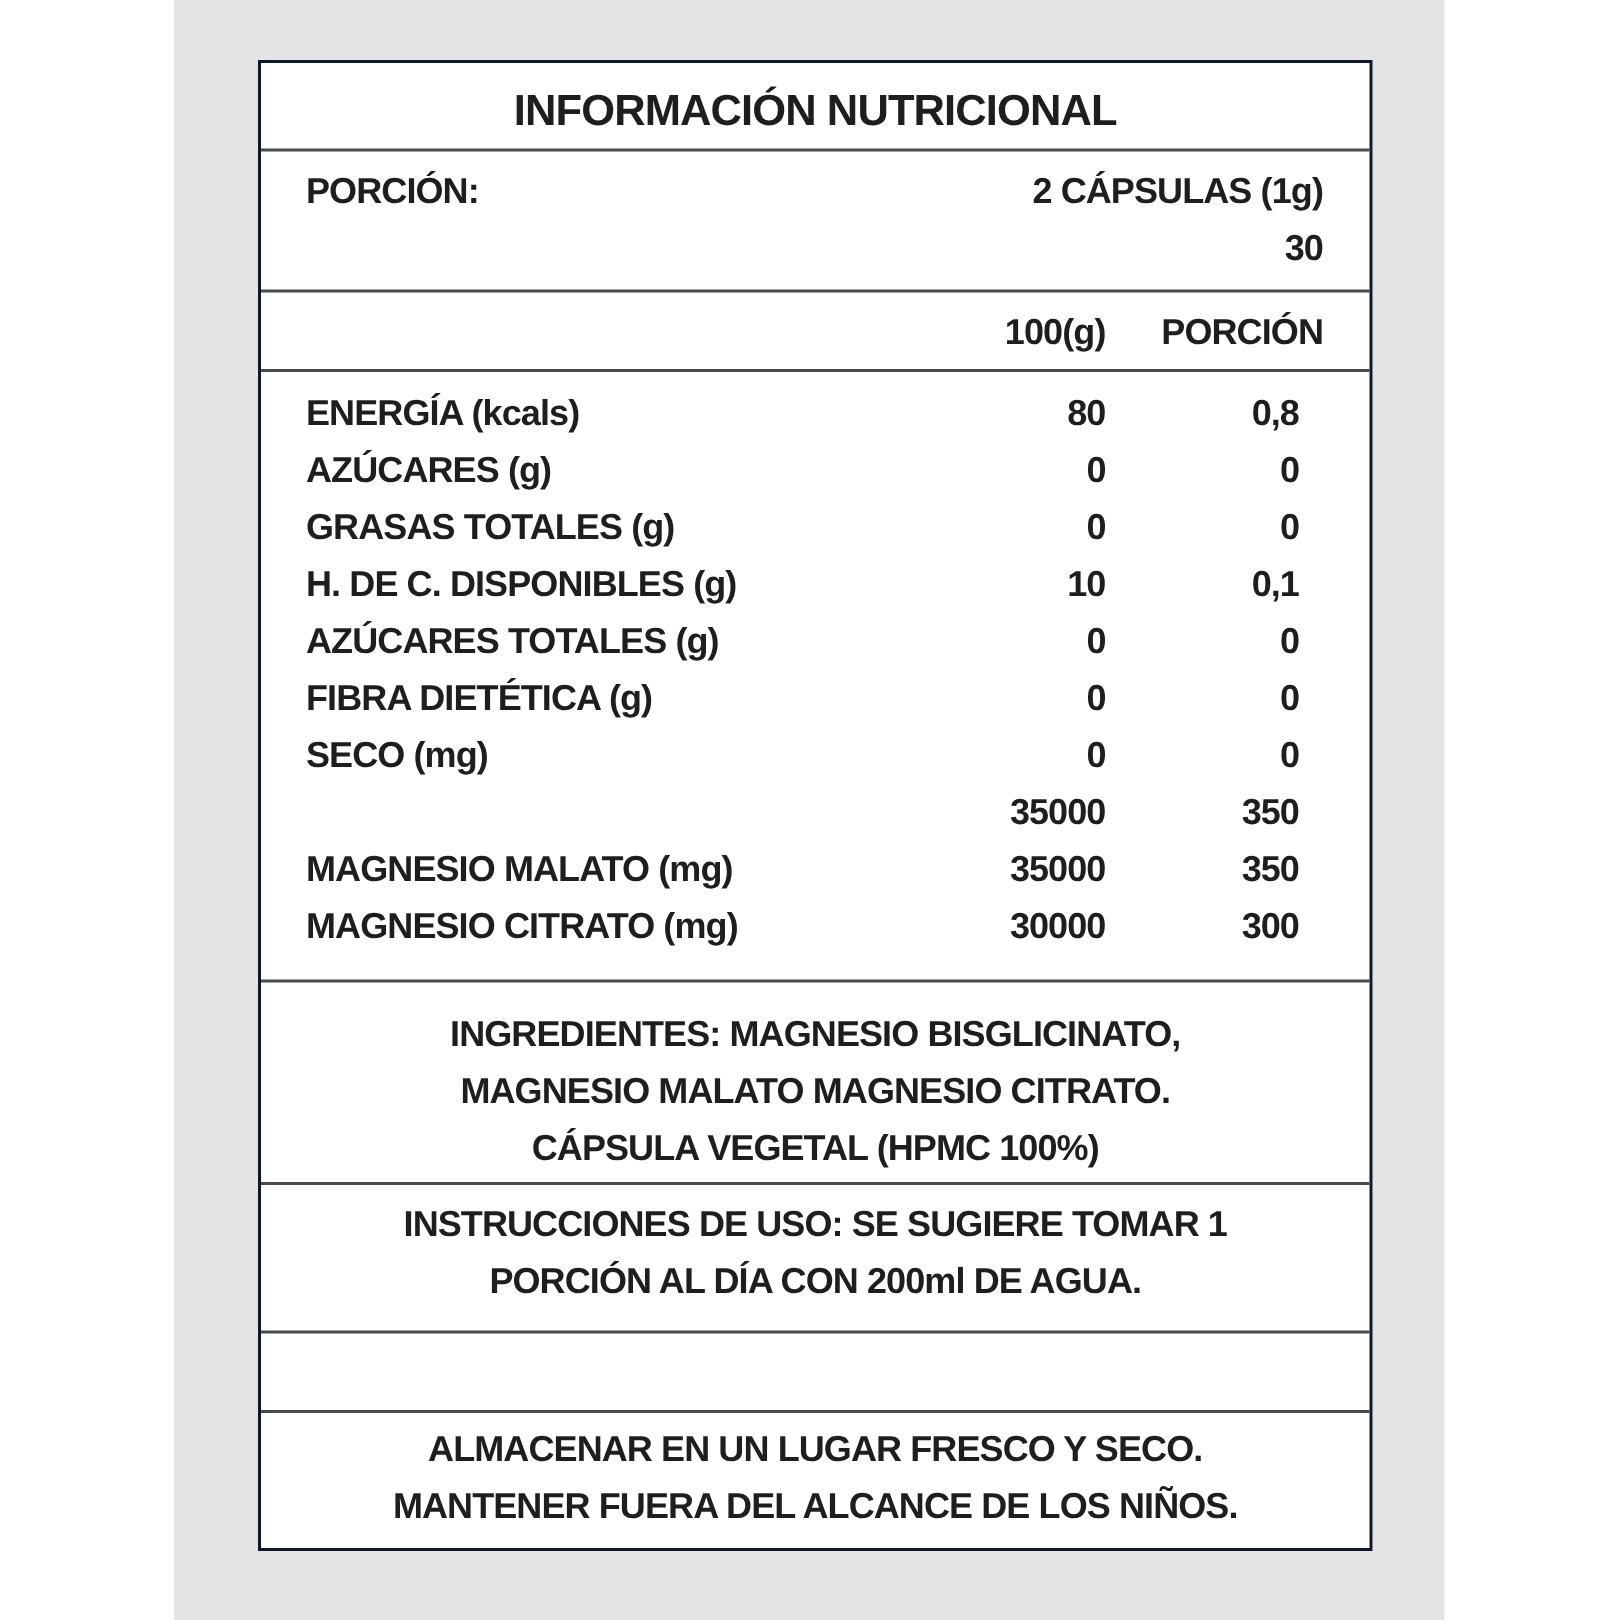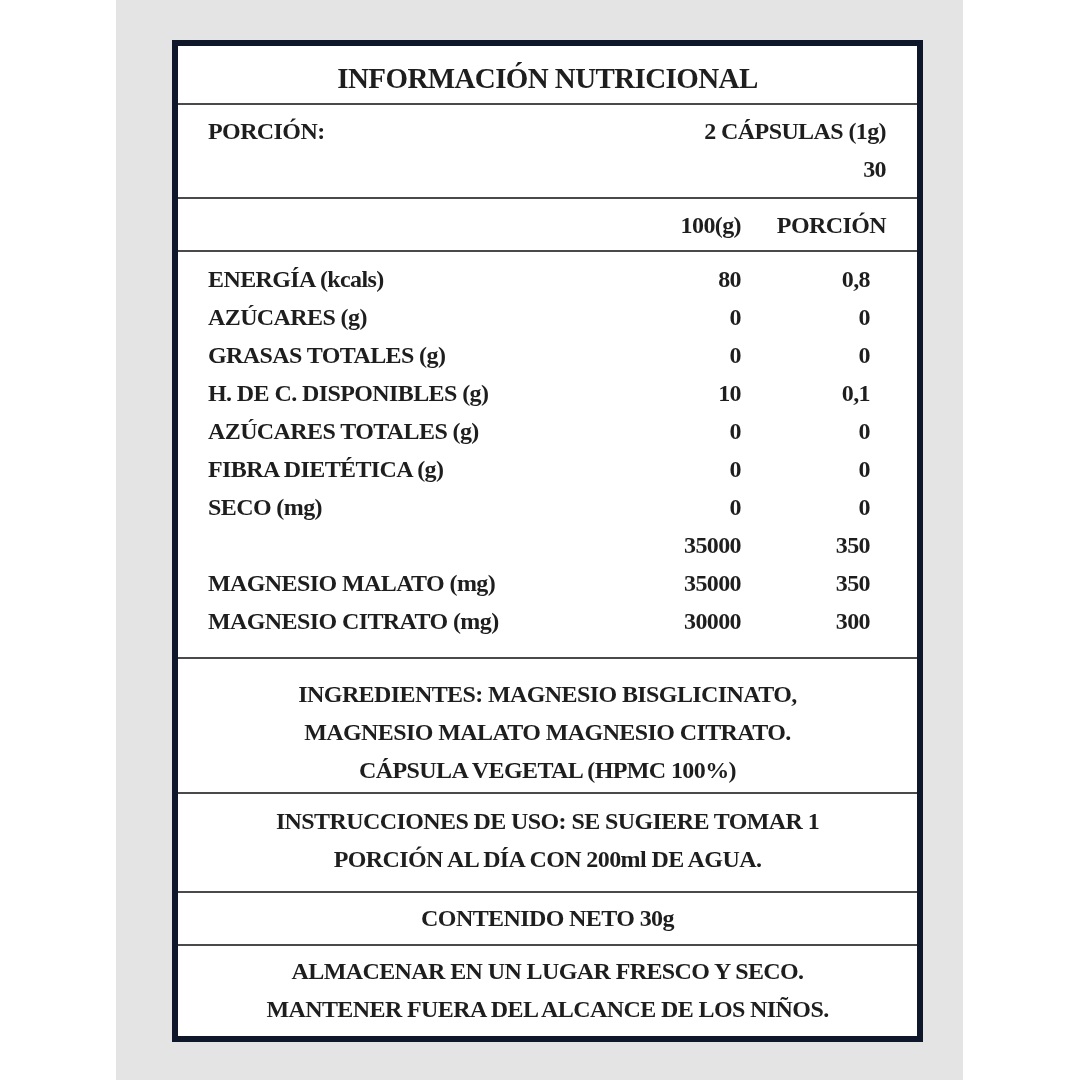--- a/index.html
+++ b/index.html
@@ -1,20 +1,20 @@
 <!DOCTYPE html>
 <html><head>
 <meta charset="utf-8">
 <style>
   html, body { margin:0; padding:0; }
   body { width:1080px; height:1080px; background:#ffffff; position:relative; overflow:hidden;
          font-family:"Liberation Sans", "DejaVu Sans", sans-serif; color:#1e1e1e; }
   .panel { position:absolute; left:116px; top:0; width:847px; height:1080px; background:#e4e4e4; }
   .label { position:absolute; left:172px; top:40px; width:739px; height:990px; background:#ffffff;
-           border:6px solid #0f172a; box-sizing:content-box;font-family:Liberation Serif, serif; }
+           border:2px solid #0f172a; box-sizing:content-box; }
   .hr { position:absolute; left:0; width:100%; height:2px; background:#4a4a4a; }
   .t { position:absolute; font-weight:bold; white-space:nowrap; letter-spacing:-0.6px; }
   .title { left:0; width:100%; text-align:center; top:16px; font-size:29px; }
   .lbl { left:30px; font-size:24px; }
   .r100 { right:176px; font-size:24px; }
   .rpor { right:47px; text-align:right; font-size:24px; }
   .rhead { right:31px; text-align:right; font-size:24px; }
   .center { left:0; width:100%; text-align:center; font-size:24px; line-height:38px; }
 </style>
 </head>
@@ -41,21 +41,20 @@
 
   <div class="t center" style="top:629px">INGREDIENTES: MAGNESIO BISGLICINATO,</div>
   <div class="t center" style="top:667px">MAGNESIO MALATO MAGNESIO CITRATO.</div>
   <div class="t center" style="top:705px">CÁPSULA VEGETAL (HPMC 100%)</div>
   <div class="hr" style="top:746px"></div>
 
   <div class="t center" style="top:756px">INSTRUCCIONES DE USO: SE SUGIERE TOMAR 1</div>
   <div class="t center" style="top:794px">PORCIÓN AL DÍA CON 200ml DE AGUA.</div>
   <div class="hr" style="top:845px"></div>
 
-  <div class="t center" style="top:853px">CONTENIDO NETO 30g</div>
   <div class="hr" style="top:898px"></div>
 
   <div class="t center" style="top:906px">ALMACENAR EN UN LUGAR FRESCO Y SECO.</div>
   <div class="t center" style="top:944px">MANTENER FUERA DEL ALCANCE DE LOS NIÑOS.</div>
 <div class="t lbl" style="top: 220px;">ENERGÍA (kcals)</div>
     <div class="t r100" style="top: 220px;">80</div>
     <div class="t rpor" style="top: 220px;">0,8</div>
     <div class="t lbl" style="top: 258px;">AZÚCARES (g)</div>
     <div class="t r100" style="top: 258px;">0</div>
     <div class="t rpor" style="top: 258px;">0</div>

